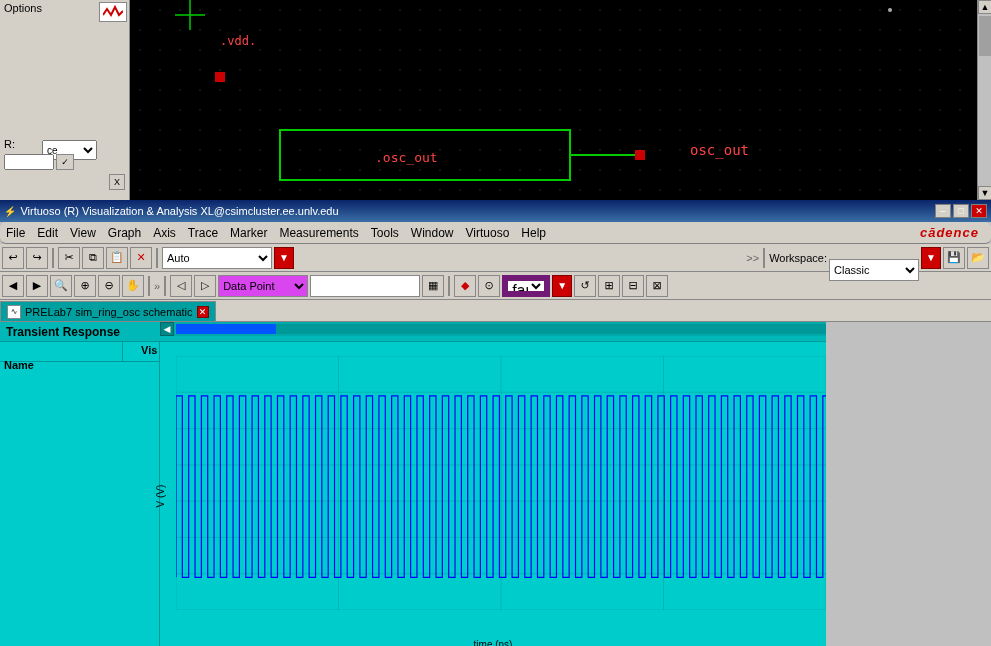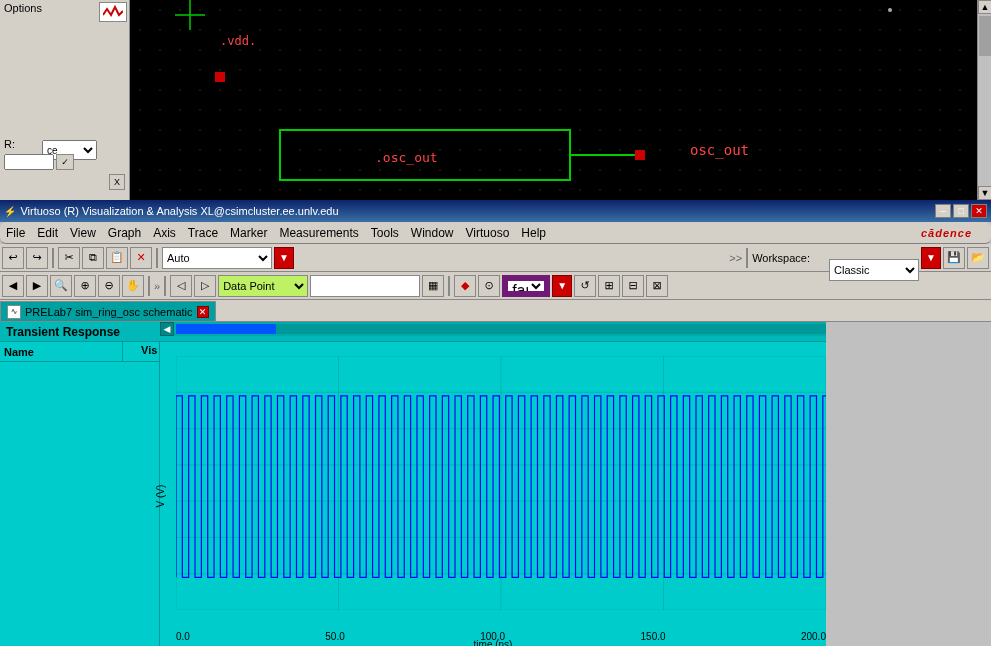--- a/index.html
+++ b/index.html
@@ -112,22 +112,22 @@
     #menu-bar-left {
       display: flex; align-items: center; flex: 1;
     }
     .menu-item {
       padding: 2px 6px;
       font-size: 12px;
       cursor: pointer;
       color: #000;
     }
     #cadence-logo {
-      padding-right: 19px;
-      font-size: 11px;
+      padding-right: 12px;
+      font-size: 13px;
       font-style: italic;
       color: #cc0000;
       font-weight: bold;
       letter-spacing: 1px;
     }
 
     
     #toolbar1 {
       width: 991px;
       height: 28px;
@@ -200,21 +200,21 @@
       background: #d4d0c8;
       display: flex;
       align-items: center;
       border-bottom: 1px solid #888;
       gap: 2px;
       padding: 0 2px;
     }
     .data-point-select {
       height: 22px;
       font-size: 11px;
-      background: #bef264;
+      background: #d946ef;
       border: 1px solid #888;
       width: 90px;
     }
     .data-point-input {
       height: 22px;
       font-size: 11px;
       background: #fff;
       border: 1px solid #888;
       width: 110px;
     }
@@ -306,21 +306,21 @@
       border-right: 1px solid #009999;
     }
     #legend-header {
       display: flex;
       height: 20px;
       border-bottom: 1px solid #009999;
     }
     #legend-name-col {
       flex: 1;
       font-size: 11px;
-      padding: 4px 4px;
+      padding: 17px 4px;
       color: #000;
       font-weight: bold;
     }
     #legend-vis-col {
       width: 30px;
       font-size: 11px;
       padding: 2px 18px;
       color: #000;
       font-weight: bold;
       border-left: 1px solid #009999;
@@ -498,21 +498,21 @@
   <button class="tb-btn" style="color:#cc0000;">✕</button>
   <div class="tb-separator"></div>
   <select class="layout-select">
     <option>Auto</option>
     <option>Manual</option>
   </select>
   <div class="layout-dropdown-btn">▼</div>
   <div id="toolbar1-spacer"></div>
   <span class="arrows-btn" style="font-size:11px;color:#666;">&gt;&gt;</span>
   <div class="tb-separator"></div>
-  <span style="font-size:11px;margin-right:17px;">Workspace:</span>
+  <span style="font-size:11px;margin-right:0;">Workspace:</span>
   <select class="workspace-select">
     <option>Classic</option>
     <option>Default</option>
   </select>
   <div class="workspace-dropdown-btn">▼</div>
   <button class="tb-btn">💾</button>
   <button class="tb-btn">📂</button>
 </div>
 
 <div id="toolbar2">
@@ -623,22 +623,15 @@
           528,244 528,44 536,44 536,244 544,244 544,44 552,44 552,244 560,244 560,44 568,44 568,244
           576,244 576,44 584,44 584,244 592,244 592,44 600,44 600,244 608,244 608,44 616,44 616,244
           624,244 624,44 632,44 632,244 640,244 640,44 648,44 648,244 656,244 656,44 664,44 664,244
           672,244 672,44 680,44 680,244 688,244 688,44 696,44 696,244 704,244 704,44 712,44 712,244
           720,244 720,44 728,44 728,244 736,244 736,44 744,44 744,244 752,244 752,44 760,44 760,244
           768,244 768,44 776,44 776,244 784,244 784,44 792,44 792,244 800,244 800,44 808,44 808,244
           816,244 816,44 820,44
         "></polyline>
     </svg>
 
-    <div style="position:absolute;bottom:4px;left:16px;width:calc(100% - 16px);display:flex;justify-content:space-between;font-size:10px;color:#000;">
-      <span>0.0</span>
-      <span>50.0</span>
-      <span>100.0</span>
-      <span>150.0</span>
-      <span>200.0</span>
-    </div>
     <div style="position:absolute;bottom:-4px;left:50%;transform:translateX(-50%);font-size:10px;color:#000;">time (ns)</div>
   </div>
 </div>
 
 </body></html>

